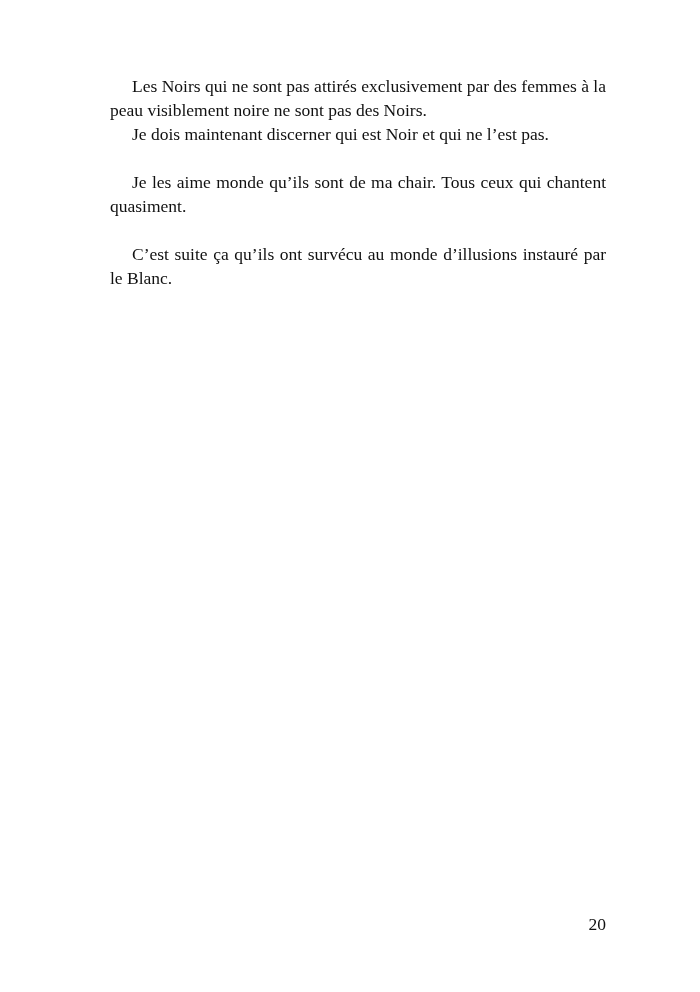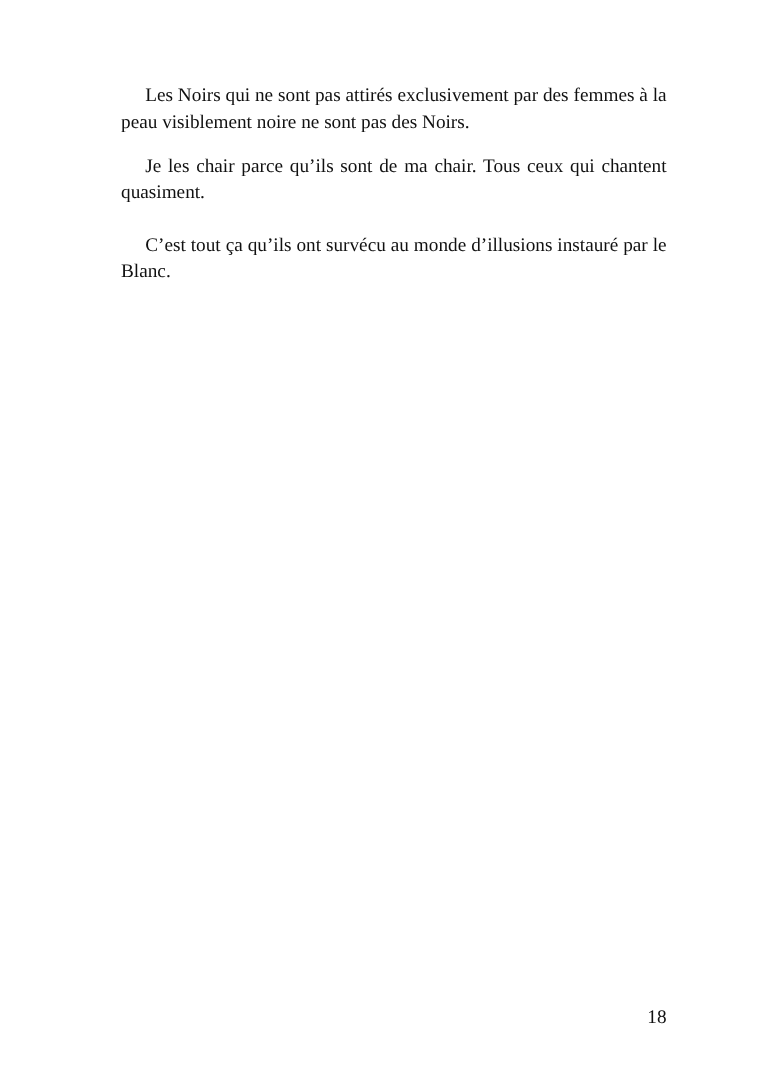--- a/index.html
+++ b/index.html
@@ -3,30 +3,31 @@
   <meta charset="utf-8">
   <style>
     html, body { margin: 0; padding: 0; background: #ffffff; }
     body { width: 700px; height: 992px; position: relative; overflow: hidden; }
     .page {
       position: absolute; left: 110px; top: 74px; width: 496px;
       font-family: "Liberation Serif", "DejaVu Serif", serif;
       font-size: 17.5px; line-height: 24px; color: #111111;
     }
     .para { margin: 0 0 24px 0; text-indent: 22px; text-align: justify; }
-    .para.tight { margin-bottom: 16px; }
+    .para.tight { margin-bottom: 0; }
     .para:last-child { margin-bottom: 0; }
     .pagenum {
       position: absolute; top: 914px; right: 94px;
       font-family: "Liberation Serif", "DejaVu Serif", serif;
       font-size: 17.5px; color: #111111;
     }
   </style>
 </head>
 <body>
 
 <div class="page">
   <p class="para tight">Les Noirs qui ne sont pas attirés exclusivement par des femmes à la peau visiblement noire ne sont pas des Noirs.</p>
-  <p class="para">Je les chair parce qu’ils sont de ma chair. Tous ceux qui chantent quasiment.</p>
-  <p class="para">C’est tout ça qu’ils ont survécu au monde d’illusions instauré par le Blanc.</p>
+  <p class="para">Je dois maintenant discerner qui est Noir et qui ne l’est pas.</p>
+  <p class="para">Je les aime monde qu’ils sont de ma chair. Tous ceux qui chantent quasiment.</p>
+  <p class="para">C’est suite ça qu’ils ont survécu au monde d’illusions instauré par le Blanc.</p>
 </div>
 
-<div class="pagenum">18</div>
+<div class="pagenum">20</div>
 
 </body></html>

